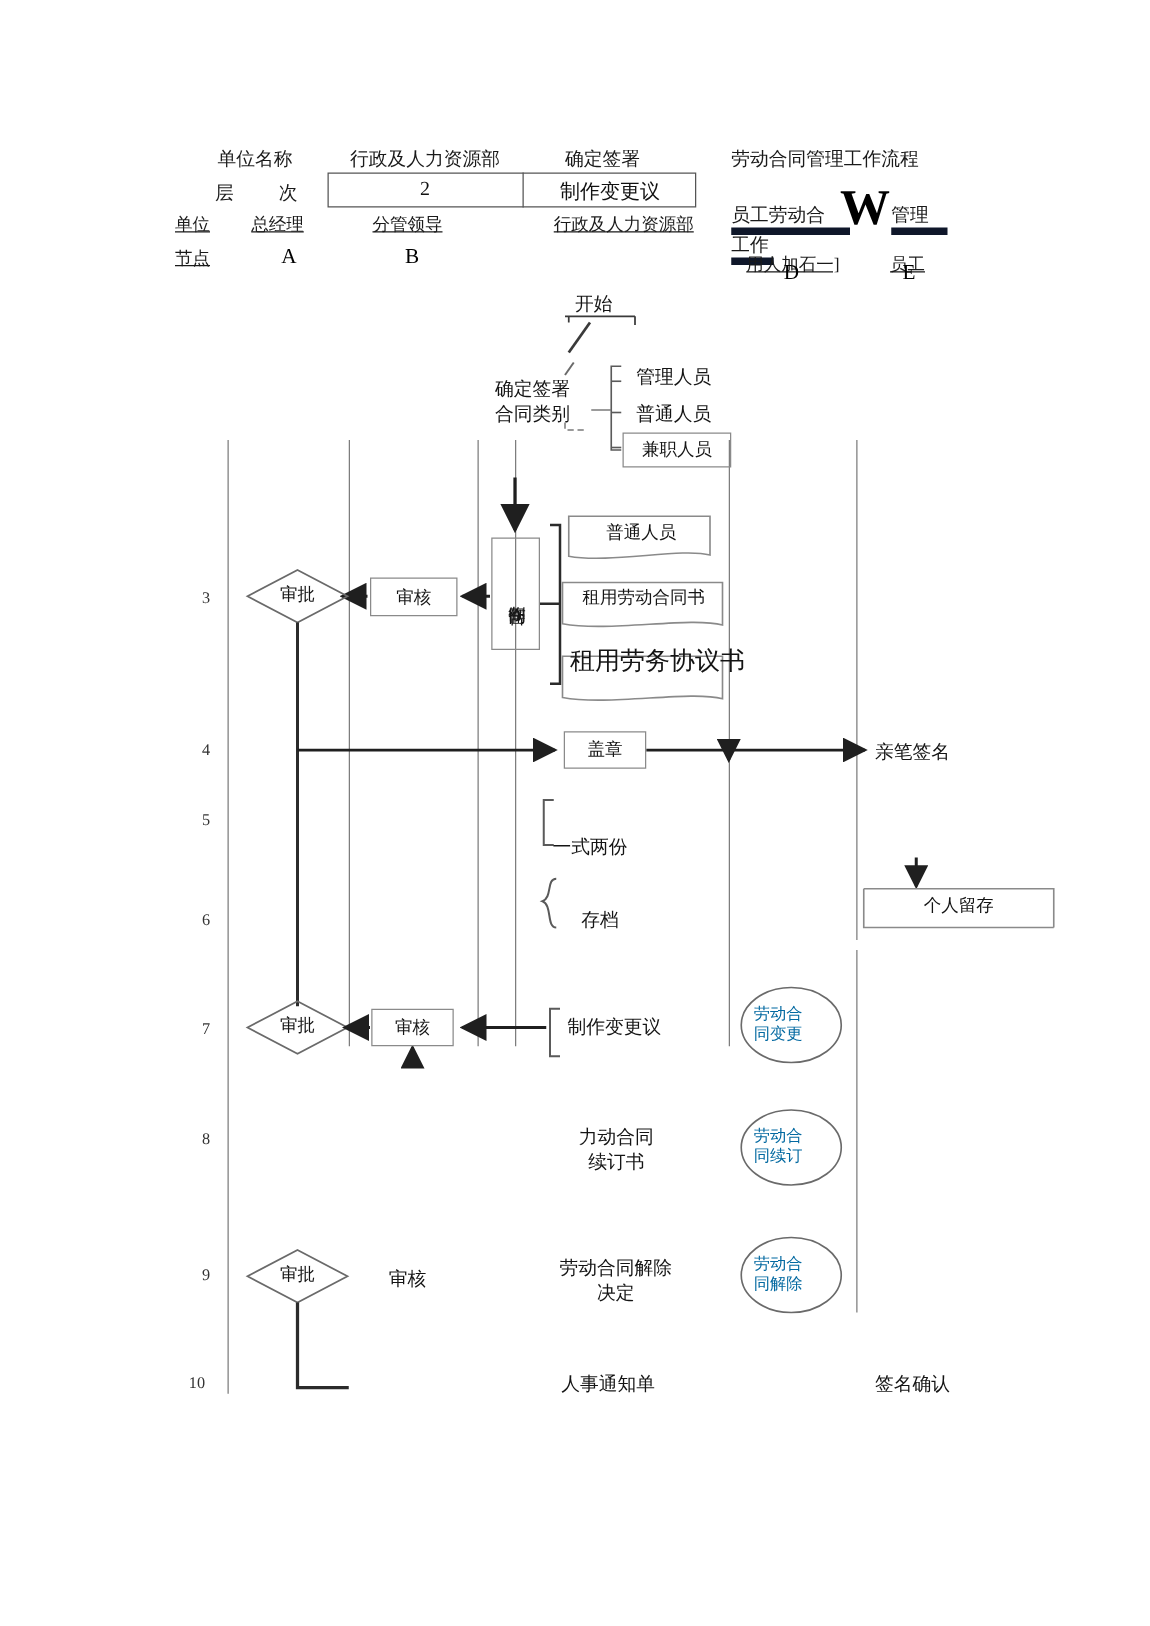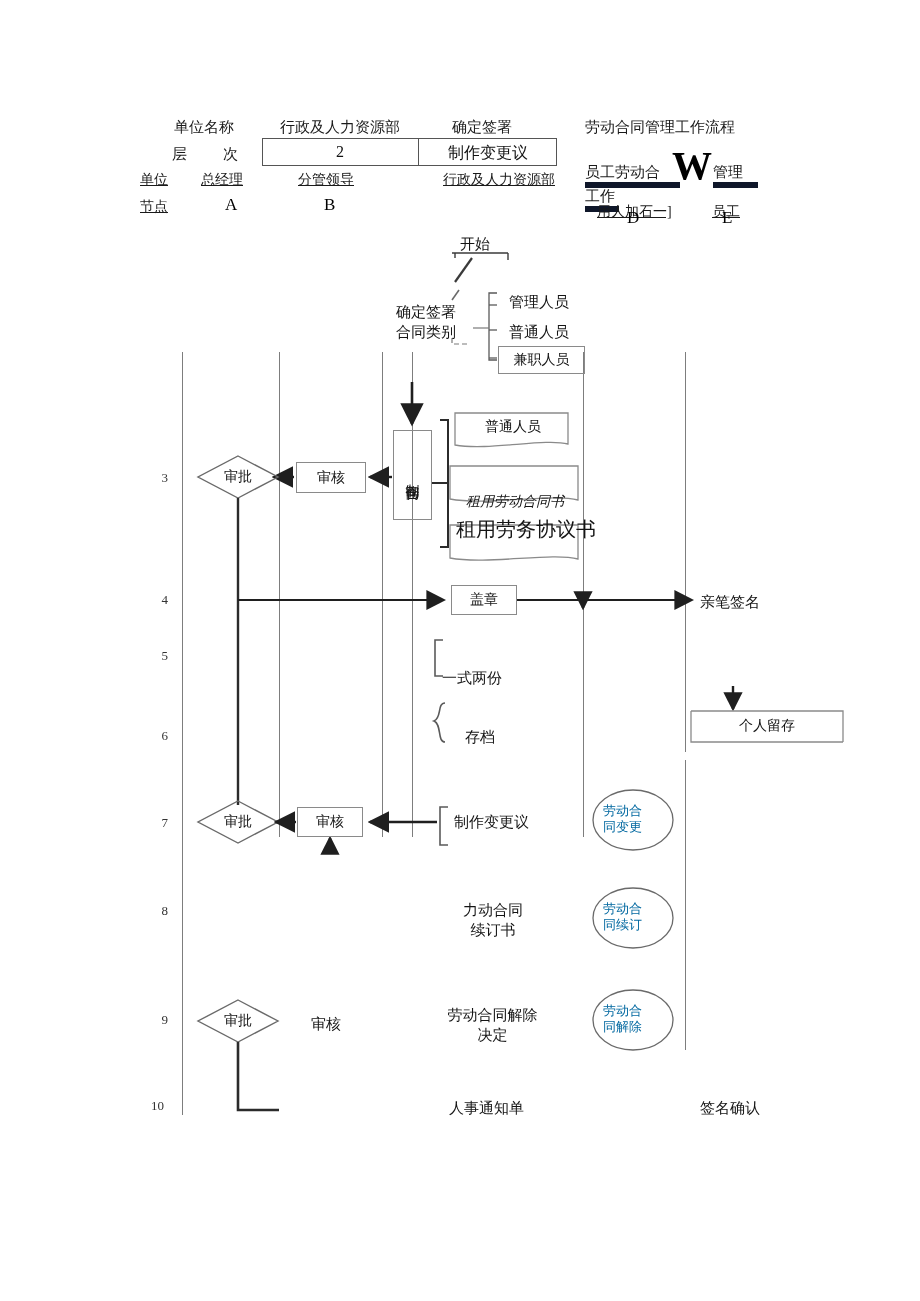--- a/index.html
+++ b/index.html
@@ -243,21 +243,21 @@
   <div class="abs plain-text" style="left:509px; top:292px;">管理人员</div>
   <div class="abs plain-text" style="left:509px; top:322px;">普通人员</div>
   <div class="abs box" style="left:498px; top:346px; width:87px; height:28px;">兼职人员</div>
 
   <div class="abs box-vert" style="left:393px; top:430px; width:39px; height:90px;">制作合同</div>
 
   <div class="abs box" style="left:296px; top:462px; width:70px; height:31px;">审核</div>
   <div class="abs plain-text ctr" style="left:208px; top:468px; width:60px; font-size:14px;">审批</div>
 
   <div class="abs plain-text ctr" style="left:461px; top:418px; width:104px; font-size:14px;">普通人员</div>
-  <div class="abs plain-text ctr" style="left:456px; top:493px; width:118px; font-size:14px;font-style:italic;">租用劳动合同书</div>
+  <div class="abs plain-text ctr" style="left:456px; top:470px; width:118px; font-size:14px;">租用劳动合同书</div>
   <div class="abs plain-text ctr" style="left:456px; top:516px; width:118px; font-size:20px;">租用劳务协议书</div>
 
   <div class="abs box" style="left:451px; top:585px; width:66px; height:30px;">盖章</div>
   <div class="abs plain-text" style="left:700px; top:592px;text-align:right;">亲笔签名</div>
 
   <div class="abs plain-text" style="left:442px; top:648px;margin-top:20px;">一式两份</div>
   <div class="abs plain-text" style="left:465px; top:727px;">存档</div>
   <div class="abs plain-text ctr" style="left:691px; top:717px; width:152px; font-size:14px;">个人留存</div>
 
   <div class="abs plain-text" style="left:454px; top:812px;">制作变更议</div>

